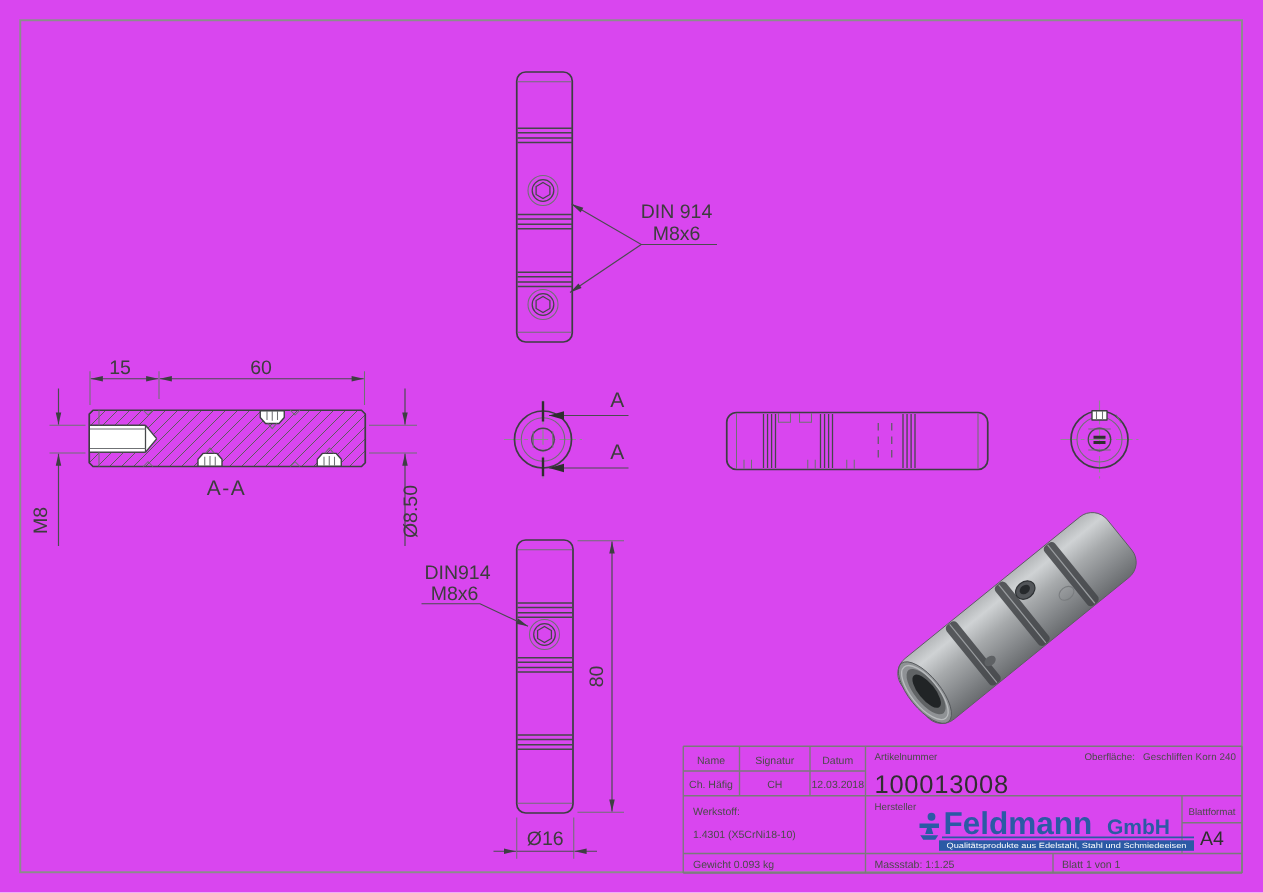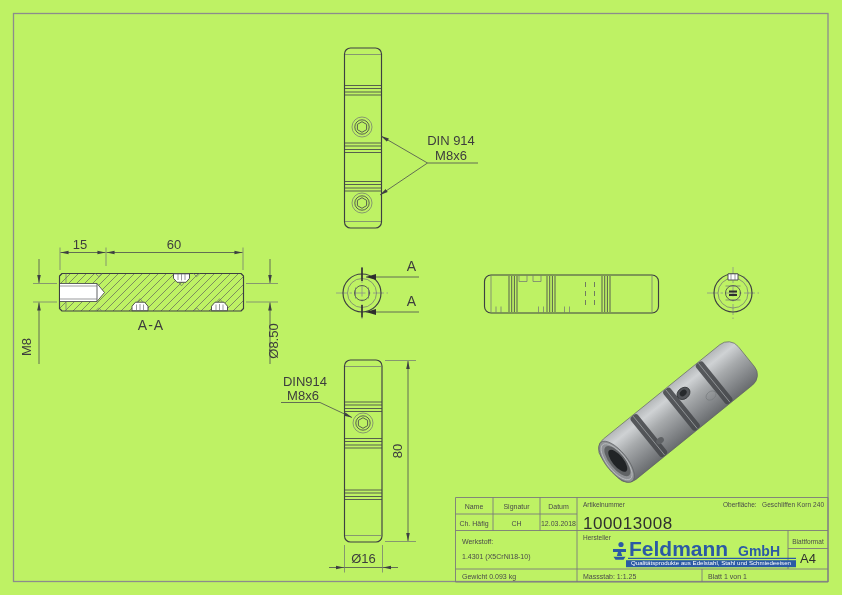--- a/index.html
+++ b/index.html
@@ -1,16 +1,16 @@
 <!DOCTYPE html>
 <html><head>
 <meta charset="utf-8">
 <style>
   html,body{margin:0;padding:0;background:#ffffff;}
-  .page{position:relative;width:842px;height:595px;background:#bef264;overflow:hidden;
+  .page{position:relative;width:842px;height:595px;background:#d946ef;overflow:hidden;
         font-family:"Liberation Sans",sans-serif;}
   svg{position:absolute;left:0;top:0;}
   svg text{font-family:"Liberation Sans",sans-serif;fill:#3d3d3d;}
   .ol{stroke:#3d3f42;stroke-width:1.15;fill:none;stroke-linejoin:round;stroke-linecap:round;}
   .med{stroke:#45474a;stroke-width:0.85;fill:none;}
   .thin{stroke:#6f7174;stroke-width:0.7;fill:none;}
   .dim{stroke:#4a4c4f;stroke-width:0.8;fill:none;}
   .cl{stroke:#8a8c8f;stroke-width:0.75;fill:none;stroke-dasharray:11 2.5 2.5 2.5;}
   .cut{stroke:#2e2e2e;stroke-width:1.6;fill:none;}
   .wf{fill:#ffffff;stroke:#3d3f42;stroke-width:0.9;stroke-linejoin:round;}

